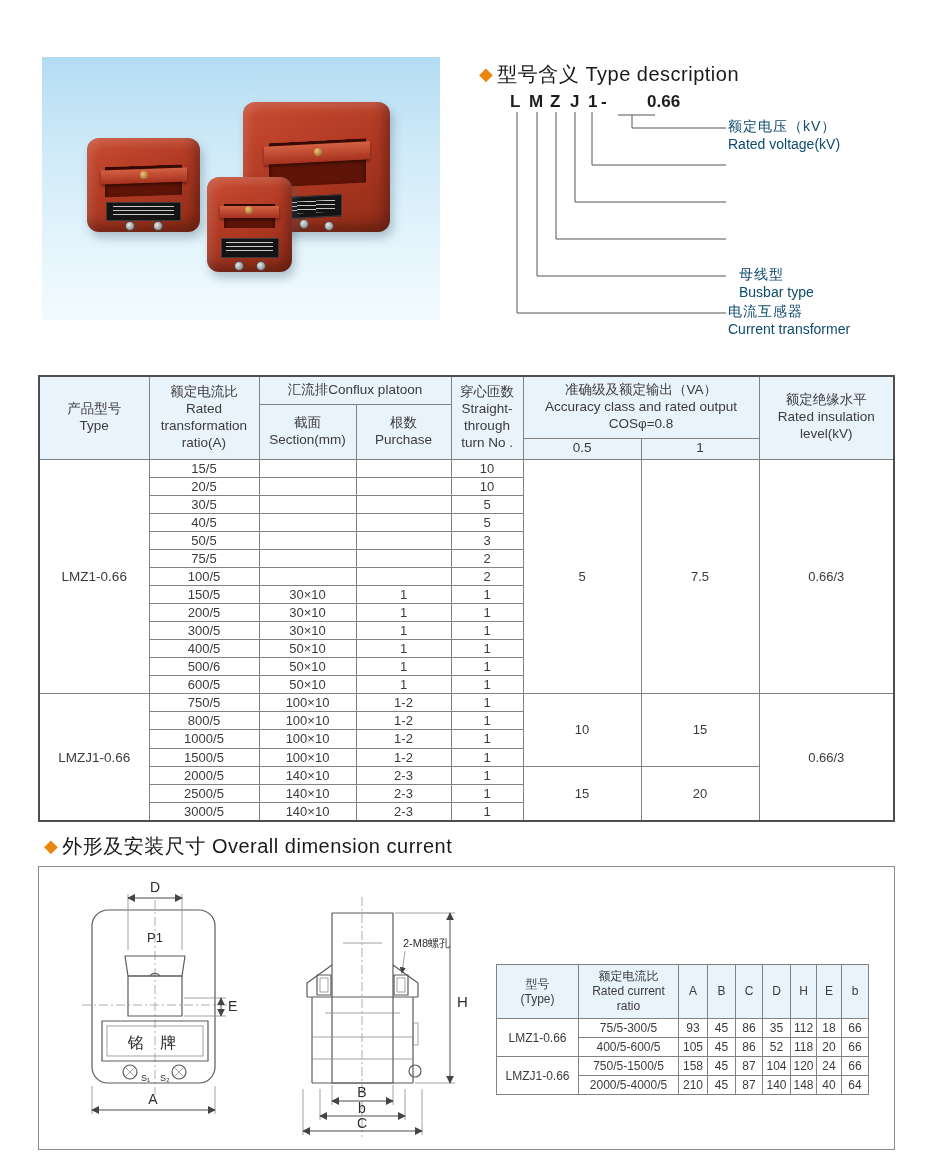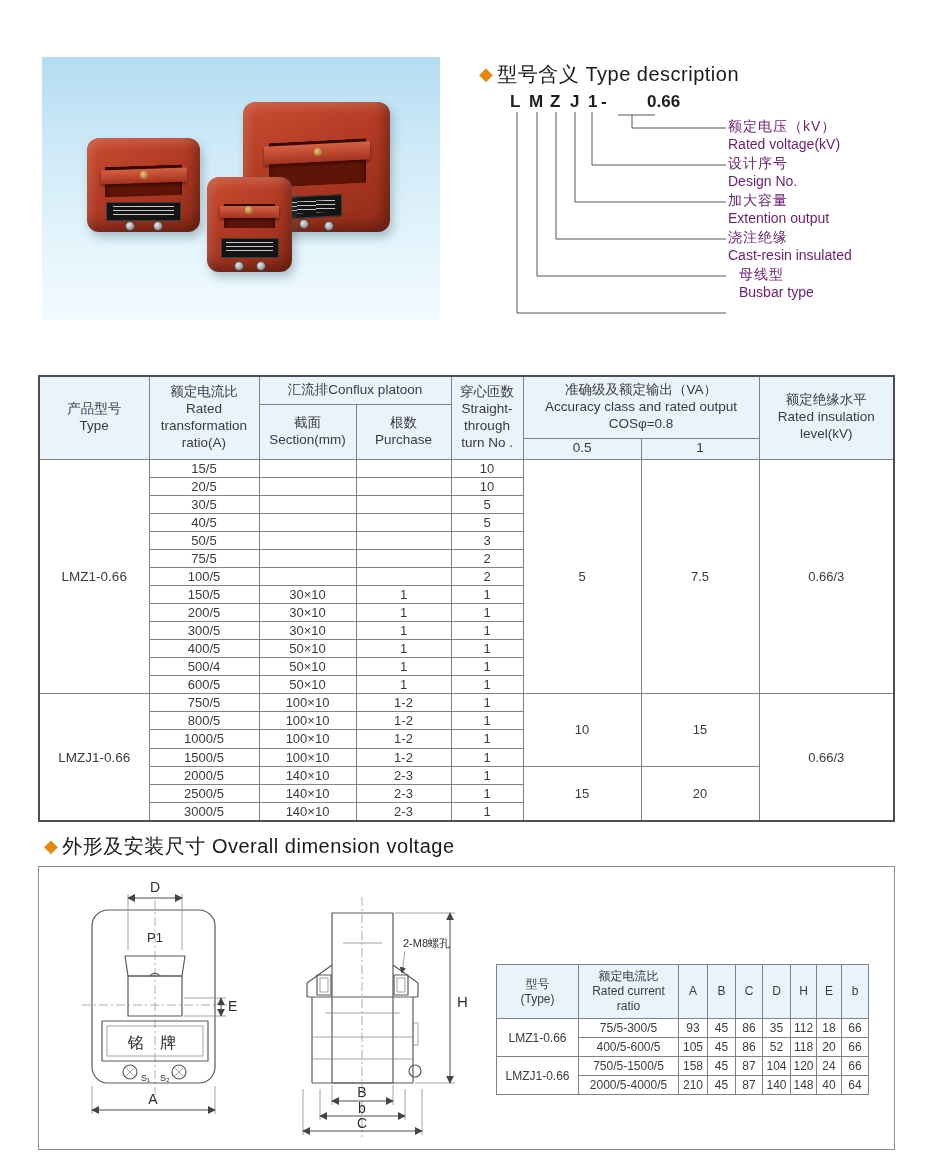--- a/index.html
+++ b/index.html
@@ -24,21 +24,21 @@
   .u-screwtop{position:absolute;width:8px;height:8px;border-radius:50%;
          background:radial-gradient(circle at 35% 35%,#f0c277,#8a5a1d);}
   .u-plate{position:absolute;background:#141414;border:1px solid #3c3c3c;overflow:hidden;}
   .u-plate::after{content:"";position:absolute;left:8%;right:8%;top:20%;bottom:18%;
          background:repeating-linear-gradient(180deg,rgba(230,230,230,.85) 0 1px,transparent 1px 4px);}
   .u-screw{position:absolute;width:8px;height:8px;border-radius:50%;
          background:radial-gradient(circle at 35% 35%,#e8e8e8,#6f6f6f);border:1px solid #4a4a4a;}
 
   
   .model-char{position:absolute;font-size:17px;font-weight:bold;color:#1c1c1c;}
-  .legend-item{position:absolute;left:728px;width:214px;line-height:18px;font-size:14px;color:#701a75;white-space:nowrap;}
+  .legend-item{position:absolute;left:728px;width:214px;line-height:18px;font-size:14px;color:#0c4a6e;white-space:nowrap;}
   .legend-item .zh{letter-spacing:1px;}
   .conn-svg{position:absolute;left:500px;top:100px;width:230px;height:220px;}
   .conn-svg line{stroke:#555;stroke-width:1;}
 
   
   .maintable{position:absolute;left:38px;top:375px;width:855px;height:447px;
              border-collapse:collapse;table-layout:fixed;border:2px solid #4e4e4e;}
   .maintable th,.maintable td{border:1px solid #828282;text-align:center;vertical-align:middle;
              padding:0;font-size:13px;color:#3b3b3b;overflow:hidden;}
   .maintable thead th{background:#e9f3fb;font-weight:normal;white-space:pre-line;line-height:1.25;font-size:13.5px;}
@@ -124,35 +124,27 @@
     <line x1="37" y1="12" x2="37" y2="176"></line>
       <line x1="37" y1="176" x2="226" y2="176"></line>
     <line x1="17" y1="12" x2="17" y2="213"></line>
       <line x1="17" y1="213" x2="226" y2="213"></line>
   </svg>
 
   <div class="legend-item" style="top:117px;">
     <div class="zh">额定电压（kV）</div>
     <div class="en">Rated voltage(kV)</div>
   </div>
-  <div class="legend-item" style="top:154px;">
-    <div class="zh">设计序号</div>
-    <div class="en">Design No.</div>
-  </div>
-  <div class="legend-item" style="top:191px;">
-    <div class="zh">加大容量</div>
-    <div class="en">Extention output</div>
-  </div>
-  <div class="legend-item" style="top:228px;">
-    <div class="zh">浇注绝缘</div>
-    <div class="en">Cast-resin insulated</div>
-  </div>
   <div class="legend-item" style="top:265px;margin-left:11px;">
     <div class="zh">母线型</div>
     <div class="en">Busbar type</div>
+  </div>
+  <div class="legend-item" style="top:302px;">
+    <div class="zh">电流互感器</div>
+    <div class="en">Current transformer</div>
   </div>
 
 
   <table class="maintable">
     <colgroup>
       <col style="width:110px">
         <col style="width:110px">
         <col style="width:97px">
         <col style="width:95px">
       <col style="width:72px">
@@ -256,21 +248,21 @@
           <td>1</td>
           <td>1</td>
         </tr>
         <tr>
           <td>400/5</td>
           <td>50×10</td>
           <td>1</td>
           <td>1</td>
         </tr>
         <tr>
-          <td>500/4</td>
+          <td>500/6</td>
           <td>50×10</td>
           <td>1</td>
           <td>1</td>
         </tr>
         <tr>
           <td>600/5</td>
           <td>50×10</td>
           <td>1</td>
           <td>1</td>
         </tr>
@@ -320,21 +312,21 @@
           <td>3000/5</td>
           <td>140×10</td>
           <td>2-3</td>
           <td>1</td>
         </tr>
       </tbody>
   </table>
 
   <div class="sec-title" style="left:44px;top:833px;">
     <span class="diamond">◆</span><span>外形及安装尺寸</span>
-    <span>Overall dimension voltage</span>
+    <span>Overall dimension current</span>
   </div>
 
   <div class="dim-box"></div>
 
   <svg class="draw-svg" style="left:78px;top:880px;" width="168" height="250" viewBox="0 0 168 250">
     <defs>
       <marker id="ar1" viewBox="0 0 10 10" refX="9" refY="5" markerWidth="8" markerHeight="8" orient="auto-start-reverse">
         <path d="M0,0L10,5L0,10z" fill="#444"></path>
       </marker>
     </defs>

